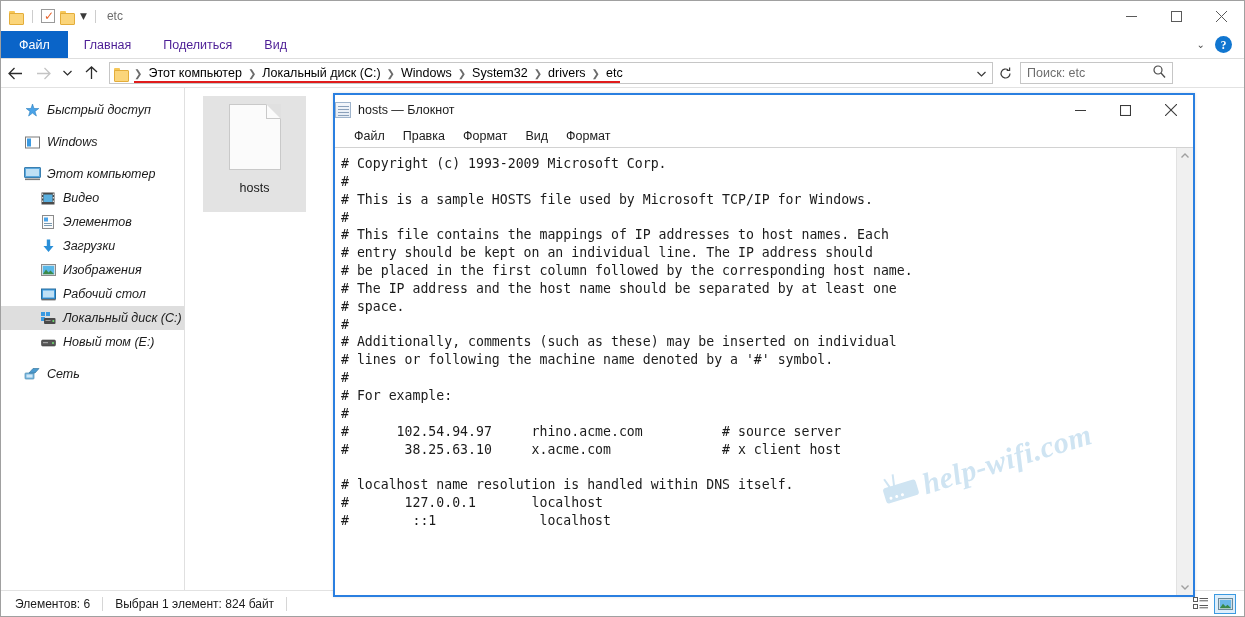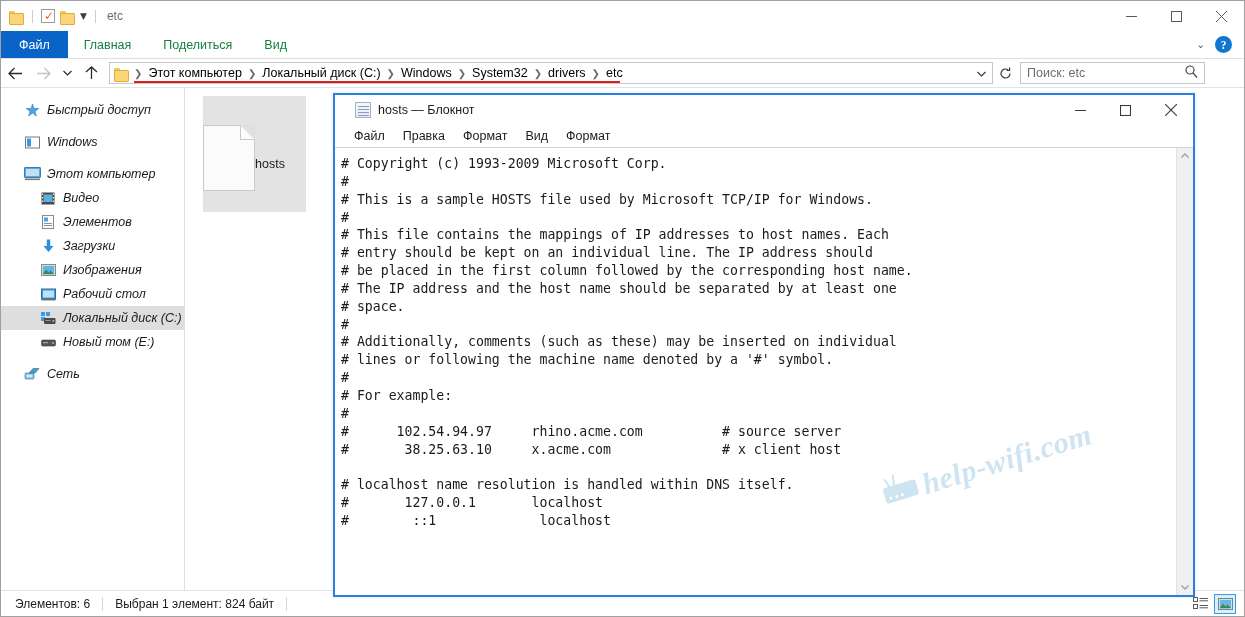--- a/index.html
+++ b/index.html
@@ -57,21 +57,21 @@
   .win-btn svg { display: block; }
 
   
   .ribbon {
     position: absolute; left: 0; top: 30px; width: 1243px; height: 28px;
     background: #ffffff; display: flex; align-items: stretch;
     border-bottom: 1px solid #dedede;
   }
   .tab {
     display: flex; align-items: center; padding: 0 16px;
-    font-size: 12.5px; color: #15803d; cursor: default;
+    font-size: 12.5px; color: #4c1d95; cursor: default;
   }
   .tab.file { background: #0a64c8; color: #ffffff; padding: 0 18px; }
   .ribbon-right { margin-left: auto; display: flex; align-items: center; gap: 10px; padding-right: 12px; }
   .rb-caret { font-size: 10px; color: #4a4a4a; font-family: "DejaVu Sans", sans-serif; }
   .help-btn {
     width: 17px; height: 17px; border-radius: 50%; background: #1176d0;
     color: #fff; font-size: 11.5px; font-weight: bold; display: flex;
     align-items: center; justify-content: center; font-family: "Liberation Serif", serif;
   }
 
@@ -103,21 +103,21 @@
   }
   .addr-caret {
     margin-left: auto; color: #3a3a3a; font-size: 10px;
     font-family: "DejaVu Sans", sans-serif; padding-right: 2px;
   }
   .refresh {
     width: 24px; height: 22px; display: flex; align-items: center; justify-content: center;
     color: #3a3a3a; font-size: 13px; font-family: "DejaVu Sans", sans-serif;
   }
   .searchbox {
-    width: 185px; height: 22px; border: 1px solid #c6c6c6; background: #fff;
+    width: 153px; height: 22px; border: 1px solid #c6c6c6; background: #fff;
     display: flex; align-items: center; padding: 0 6px; margin-left: 3px;
   }
   .searchbox .ph { font-size: 12.5px; color: #6d6d6d; }
   .searchbox .mag { margin-left: auto; color: #4a4a4a; }
 
   
   .ex-body {
     position: absolute; left: 0; top: 86px; width: 1243px; height: 503px;
     display: flex; border-top: 1px solid #e2e2e2;
   }
@@ -132,21 +132,21 @@
   .sb-item.child { padding-left: 38px; }
   .sb-item.sel { background: #dedede; }
   .sb-gap { height: 8px; }
   .sb-ico { width: 18px; flex: 0 0 18px; display: flex; align-items: center; justify-content: center; margin-right: 6px; }
 
   .filepane {
     flex: 1; height: 100%; background: #ffffff; position: relative;
   }
   .file-tile {
     position: absolute; left: 18px; top: 8px; width: 103px; height: 116px;
-    background: #e3e3e3; display: flex; flex-direction: row;
+    background: #e3e3e3; display: flex; flex-direction: column;
     align-items: center; justify-content: flex-start; padding-top: 8px;
   }
   .doc-ico {
     width: 52px; height: 66px; background: #fbfbfb;
     border: 1px solid #c9c9c9; position: relative;
     box-shadow: 0 0 0 0 transparent;
   }
   .doc-ico::after {
     content: ''; position: absolute; right: -1px; top: -1px;
     width: 0; height: 0; border-left: 15px solid transparent;
@@ -174,21 +174,21 @@
   .vbtn.active { border: 1px solid #3b9ae1; background: #ddeefb; }
 
   
   .notepad {
     position: absolute; left: 332px; top: 92px; width: 862px; height: 504px;
     border: 2px solid #2a7fe0; background: #ffffff;
     box-shadow: 0 0 3px rgba(0,0,0,0.12);
   }
   .np-title {
     height: 30px; background: #ffffff; display: flex; align-items: center;
-    padding-left: 20px;
+    padding-left: 0;
   }
   .np-ico {
     width: 16px; height: 16px; margin-right: 7px; position: relative;
     background: linear-gradient(180deg,#f4f7fb 0%, #e4ebf4 100%);
     border: 1px solid #9fb4cc;
   }
   .np-ico::before {
     content: ''; position: absolute; left: 2px; top: 3px; width: 11px; height: 1px;
     background: #8aa0ba; box-shadow: 0 3px 0 #8aa0ba, 0 6px 0 #8aa0ba, 0 9px 0 #8aa0ba;
   }

